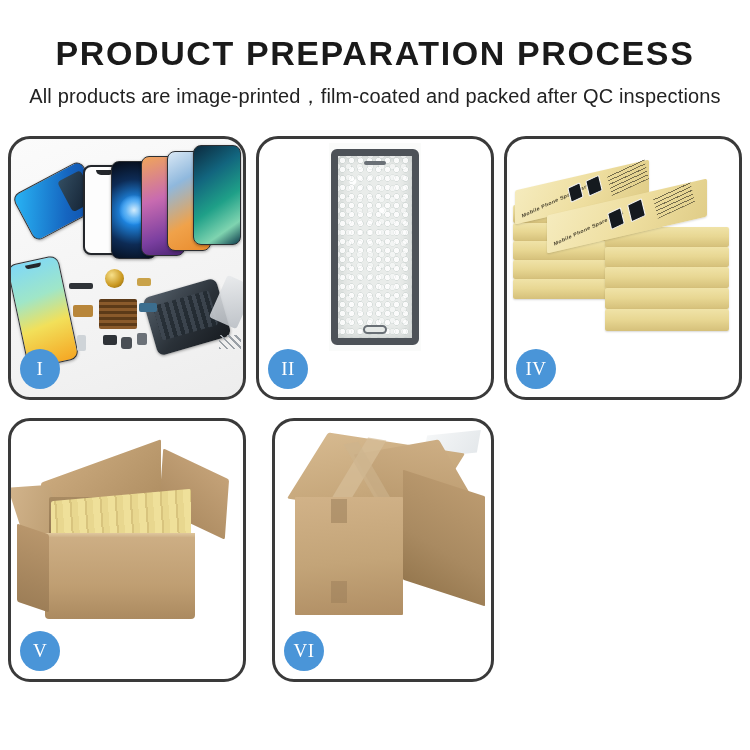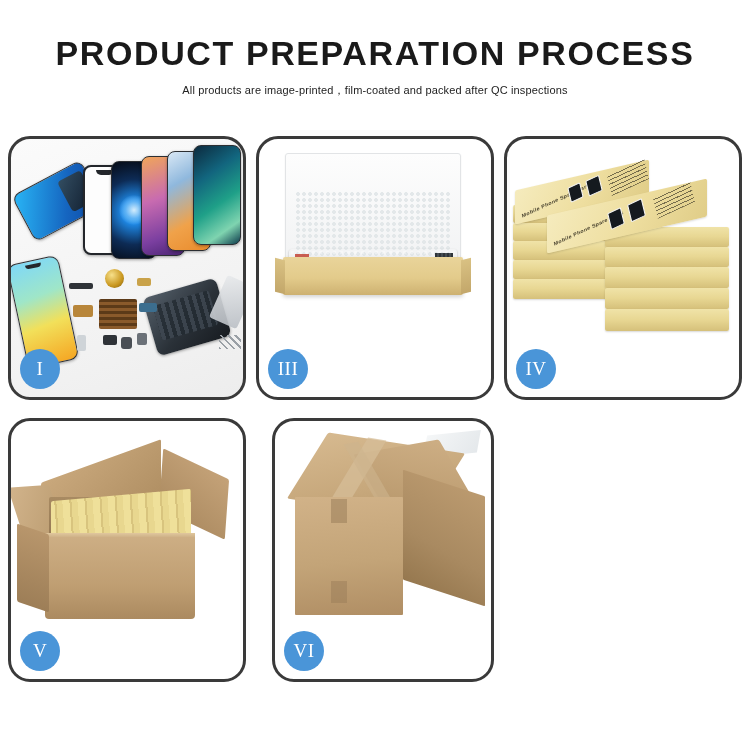--- a/index.html
+++ b/index.html
@@ -11,21 +11,21 @@
   }
   .page { position: relative; width: 750px; height: 528px; background: #fff; }
 
   
   .header { padding-top: 36px; text-align: center; }
   .title {
     font-size: 34px; font-weight: 700; letter-spacing: 1.6px;
     color: #1a1a1a; line-height: 1.05; white-space: nowrap;
   }
   .subtitle {
-    margin-top: 11px; font-size: 11px; font-weight: 400;
+    margin-top: 11px; font-size: 20px; font-weight: 400;
     color: #222; letter-spacing: .15px; white-space: nowrap;
   }
 
   
   .grid {
     position: absolute; left: 8px; top: 136px;
     width: 734px; height: 546px;
     display: grid;
     grid-template-columns: repeat(3, 1fr);
     grid-template-rows: repeat(2, 1fr);
@@ -245,30 +245,33 @@
         <div class="chip c3"></div>
         <div class="chip c4"></div>
         <div class="chip c5"></div>
         <div class="chip c6"></div>
         <div class="chip c7"></div>
         <div class="chip c8"></div>
       </div>
       <div class="badge">I</div>
     </div>
 
-
-    <div class="panel p3">
-      <div class="stage-art">
-        <div class="box3-lidback"></div>
-        <div class="foam3"></div>
-        <div class="screen3"></div>
-        <div class="tray3"></div>
-      </div>
-      <div class="badge">III</div>
-    </div>
+    <div class="panel p2">
+      <div class="stage-art">
+        <div class="bw-bg"></div>
+        <div class="bubble-screen">
+          <div class="bubbles"></div>
+          <div class="bubbles b2"></div>
+          <div class="ear-sp"></div>
+          <div class="home-btn"></div>
+        </div>
+      </div>
+      <div class="badge">II</div>
+    </div>
+
 
     <div class="panel p4">
       <div class="stage-art">
         <div class="stack">
 
           <div class="sbox" style="left:0px;top:44px;width:104px;height:18px;"></div>
           <div class="sbox" style="left:0px;top:62px;width:104px;height:18px;"></div>
           <div class="sbox" style="left:0px;top:80px;width:104px;height:19px;"></div>
           <div class="sbox" style="left:0px;top:99px;width:104px;height:19px;"></div>
           <div class="sbox" style="left:0px;top:118px;width:104px;height:20px;"></div>

